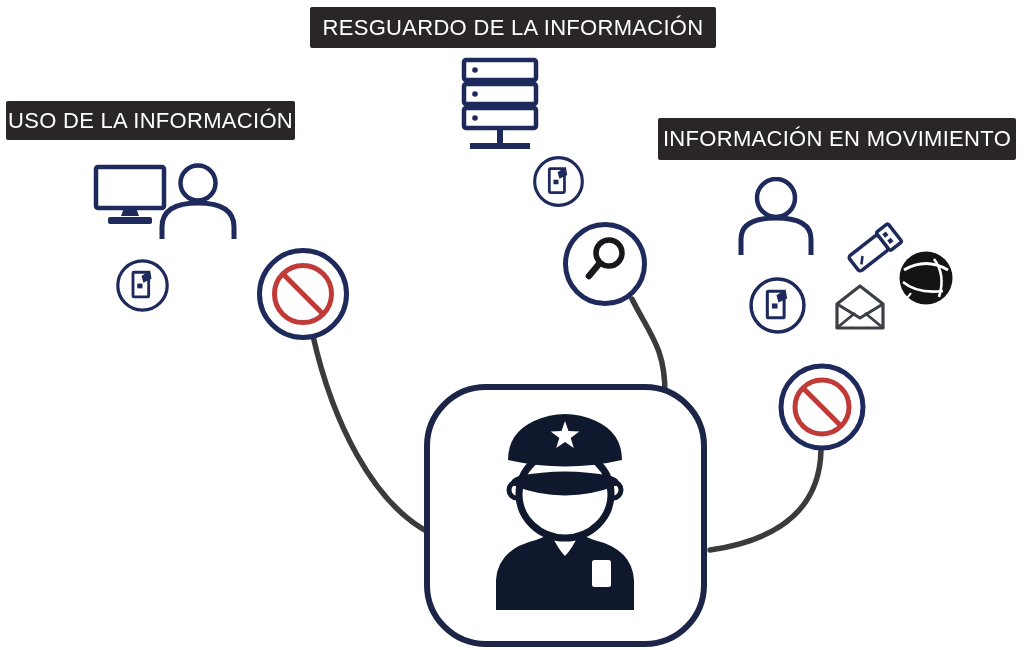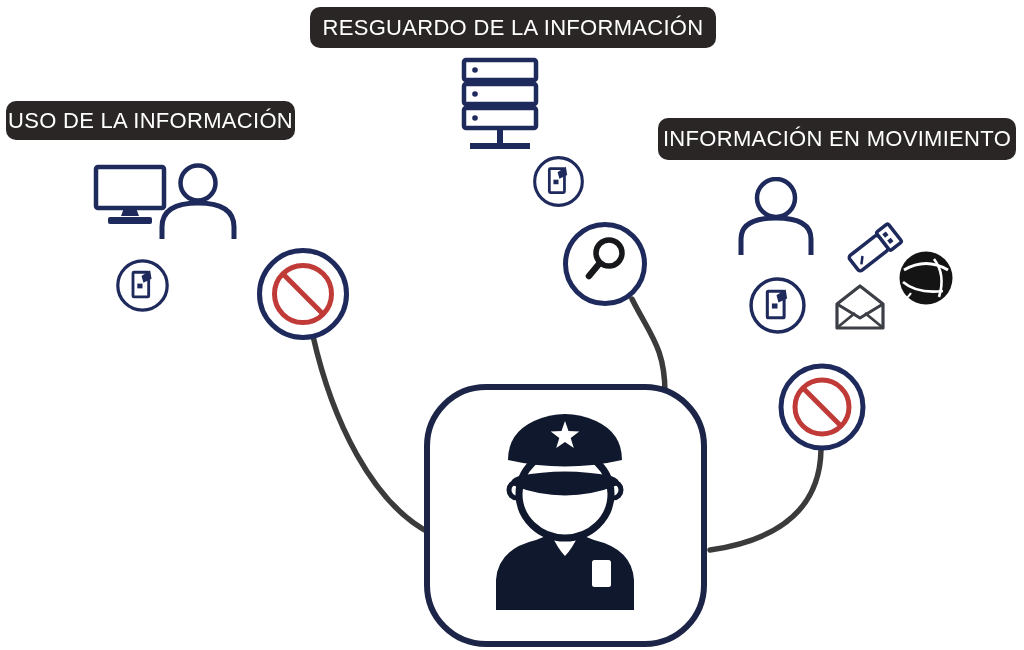--- a/index.html
+++ b/index.html
@@ -7,21 +7,21 @@
     position:relative;width:1024px;height:650px;overflow:hidden;
     background:var(--canvas-bg,#fff);
     font-family:"Liberation Sans",sans-serif;
   }
   .abs{position:absolute;}
   .label{
     background:var(--label-bg,#2b2626);
     color:var(--label-text,#fff);
     display:flex;align-items:center;justify-content:center;
     font-size:22px;letter-spacing:.3px;white-space:nowrap;
-    border-radius:10px;
+    border-radius:2px;
   }
   
   .sn{stroke:var(--navy,#1f2a5c);fill:none;}
   .snw{stroke:var(--navy,#1f2a5c);fill:#fff;}
   .fn{fill:var(--navy,#1f2a5c);}
   .sd{stroke:var(--icon-dark,#10182e);fill:none;}
   .sdw{stroke:var(--icon-dark,#10182e);fill:#fff;}
   .fd{fill:var(--icon-dark,#10182e);}
   .fw{fill:#fff;}
   .sr{stroke:var(--prohibition-red,#c03a38);fill:none;}

